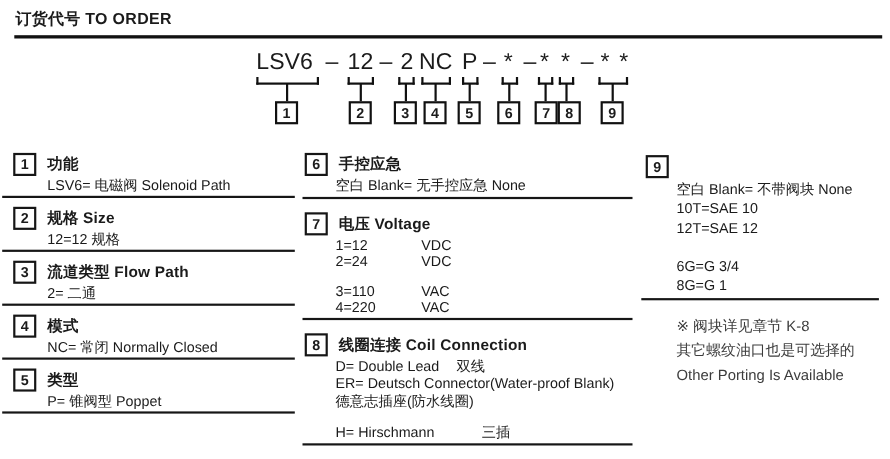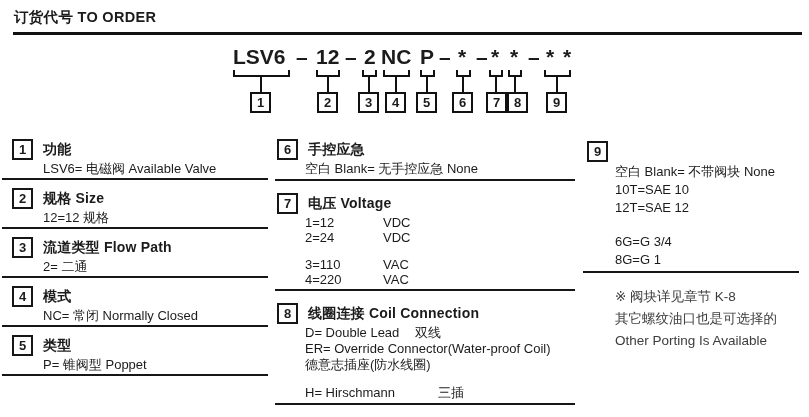--- a/index.html
+++ b/index.html
@@ -5,21 +5,21 @@
   * { margin:0; padding:0; box-sizing:border-box; }
   html,body { background:#ffffff; }
   body { font-family:"Liberation Sans","DejaVu Sans",sans-serif; color:#1b1b1b; }
   #canvas { position:relative; width:809px; height:417px; background:#ffffff; overflow:hidden; }
 
   
   .page-title { position:absolute; left:14px; top:8px; font-size:14.5px; font-weight:bold; letter-spacing:.3px; }
   .title-rule { position:absolute; left:13px; top:32px; width:789px; height:3px; background:#111; }
 
   
-  .tok { position:absolute; top:45px; font-size:21px; font-weight:bold; white-space:nowrap; }
+  .tok { position:absolute; top:45px; font-size:21px; font-weight:normal; white-space:nowrap; }
 
   
   .brk { position:absolute; top:70px; height:7px; border-left:2px solid #111; border-right:2px solid #111; border-bottom:2px solid #111; }
   .stem { position:absolute; top:76px; height:16px; width:2px; background:#111; }
   .nbox { position:absolute; top:92px; width:21px; height:21px; border:2px solid #111; text-align:center; font-size:13px; font-weight:bold; line-height:17px; }
 
   
   .col { position:absolute; }
   .col1 { left:2px; top:139px; width:266px; }
   .col2 { left:275px; top:139px; width:300px; }
@@ -103,21 +103,21 @@
   <div class="nbox" style="left:507px">8</div>
   <div class="nbox" style="left:546px">9</div>
 
   <div class="col col1">
 
     <div class="item">
       <div class="ihead">
         <span class="nb">1</span>
         <span class="ht">功能</span>
       </div>
-      <div class="ibody">LSV6= 电磁阀 Available Valve</div>
+      <div class="ibody">LSV6= 电磁阀 Solenoid Path</div>
     </div>
 
     <div class="item">
       <div class="ihead">
         <span class="nb">2</span>
         <span class="ht">规格 Size</span>
       </div>
       <div class="ibody">12=12 规格</div>
     </div>
 
@@ -177,21 +177,21 @@
     </div>
 
     <div class="item" style="margin-bottom:0">
       <div class="ihead">
         <span class="nb">8</span>
         <span class="ht">线圈连接 Coil Connection</span>
       </div>
       <div class="ibody">
         <span class="lblD">D= Double Lead</span><span>双线</span>
       </div>
-      <div class="ibody" style="margin-top:0">ER= Override Connector(Water-proof Coil)</div>
+      <div class="ibody" style="margin-top:0">ER= Deutsch Connector(Water-proof Blank)</div>
       <div class="ibody indent" style="margin-top:0">德意志插座(防水线圈)</div>
       <div class="ibody" style="margin-top:0">
         <span class="lblH">H= Hirschmann</span><span>三插</span>
       </div>
     </div>
 
   </div>
 
   <div class="col col3">
 

